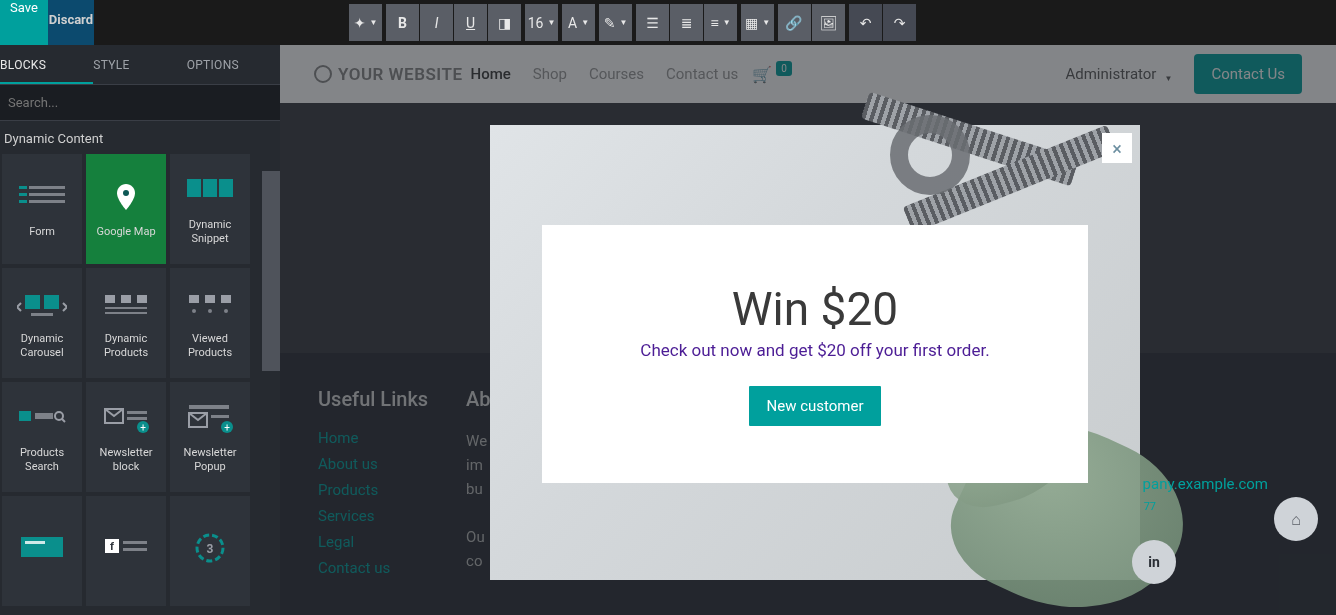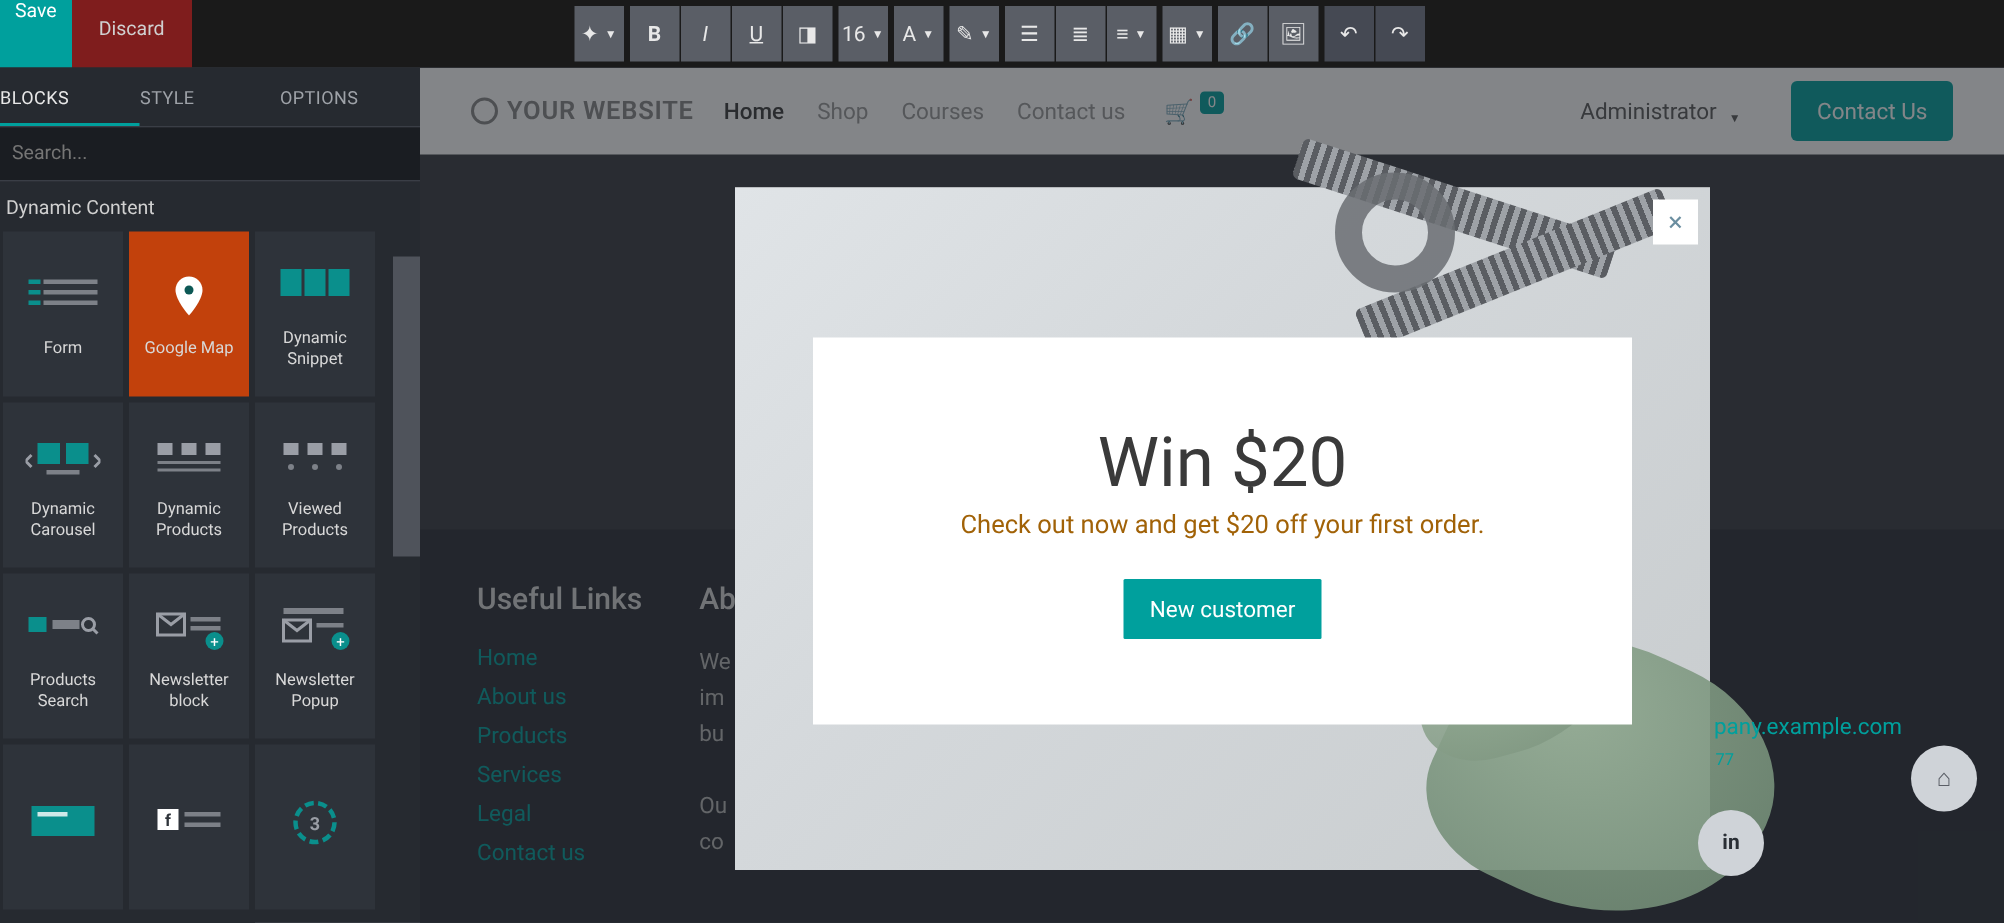--- a/index.html
+++ b/index.html
@@ -1,41 +1,41 @@
 <!DOCTYPE html>
 <html><head>
 <meta charset="utf-8">
 <style>
 *{box-sizing:border-box;margin:0;padding:0;font-family:-apple-system,BlinkMacSystemFont,"Segoe UI",Roboto,sans-serif}
 body{width:1336px;height:615px;overflow:hidden;background:#3d4149;position:relative}
 .topbar{display:flex;height:45px;background:#1a1a1a}
 .top-actions{display:flex}
 .btn-save{background:#00a09d;color:#fff;padding:0 10px;font-size:13px;cursor:pointer}
-.btn-discard{background:#7f1d1d;color:#d0d0d0;padding:12px 18px;font-size:13px;font-weight:400;cursor:pointer}
+.btn-discard{background:#0c4a6e;color:#d0d0d0;padding:12px 1px;font-size:13px;font-weight:700;cursor:pointer}
 .toolbar{display:flex;gap:4px;padding:4px 0 4px 8px;margin-left:247px}
 .tool-group{display:flex;gap:1px}
 .tool-btn{background:#5a5e66;border:none;color:#e8e8e8;min-width:33px;height:37px;display:flex;align-items:center;justify-content:center;font-size:14px;cursor:pointer;gap:2px}
 .tool-btn.dk{background:#454953}
 .caret{font-size:8px;margin-left:2px}
 .sidebar{position:absolute;left:0;top:45px;width:280px;height:570px;background:#262a30;color:#d0d0d0}
 .tabs{display:flex;height:40px;border-bottom:1px solid #3a3e46}
 .tab{flex:1;text-align:left;line-height:40px;font-size:12px;letter-spacing:.3px;cursor:pointer;color:#9ea2a8}
 .tab.active{color:#e8e8e8;border-bottom:2px solid #00a09d}
 .search-wrap{padding:0}
 .search-in{width:100%;background:#1a1d22;border:none;color:#c0c0c0;padding:10px 8px;font-size:13px;outline:none;border-bottom:1px solid #3a3e46}
 .panel{height:490px;overflow-y:auto;padding-right:4px}
 .section-title{padding:10px 4px 8px 4px;font-size:13px;color:#d0d0d0}
 .block-grid{display:grid;grid-template-columns:repeat(3,80px);gap:4px;padding:0 2px}
 .block-tile{background:#2e333a;height:110px;display:flex;flex-direction:column;align-items:center;justify-content:center;cursor:pointer;padding:4px}
-.block-tile.teal{background:#c2410c}
+.block-tile.teal{background:#15803d}
 .tile-ico{width:60px;height:40px;display:flex;align-items:center;justify-content:center;margin-bottom:6px}
 .tile-txt{font-size:11px;text-align:center;color:#d8d8d8;line-height:1.3}
 .scroll-ghost{position:absolute;right:0;top:126px;width:18px;height:200px;background:#4f535b}
 .content{position:absolute;left:280px;top:45px;right:0;bottom:0;background:#383b42}
-.site-header{height:58px;background:#fff;display:flex;align-items:center;padding:0 34px;gap:20px}
+.site-header{height:58px;background:#fff;display:flex;align-items:center;padding:0 34px;gap:8px}
 .logo{display:flex;align-items:center;gap:6px;color:#888;font-size:17px;font-weight:600;letter-spacing:.5px}
 .globe{width:18px;height:18px;border:2px solid #888;border-radius:50%}
 .nav{display:flex;gap:22px}
 .nav a{color:#9a9a9a;text-decoration:none;font-size:15px}
 .nav a.active{color:#3a3a3a;font-weight:500}
 .cart{display:flex;align-items:center;gap:4px;color:#8a8a8a;margin-left:6px}
 .cart-badge{background:#00a09d;color:#fff;font-size:10px;padding:2px 5px;border-radius:3px;position:relative;top:-6px}
 .spacer{flex:1}
 .admin{color:#5a5a5a;font-size:15px;display:flex;align-items:flex-end;gap:6px}
 .contact-btn{background:#00a09d;color:#fff;border:none;padding:11px 17px;border-radius:4px;font-size:15px;margin-left:14px}
@@ -51,21 +51,21 @@
 .leaf2{position:absolute;right:60px;bottom:80px;width:140px;height:110px;background:radial-gradient(ellipse at 30% 30%,#9bb39b,#788f7a);border-radius:50% 40% 60% 30%;transform:rotate(-15deg);opacity:.85}
 .ribbon{position:absolute;right:40px;top:-30px;width:280px;height:180px}
 .rib-b{position:absolute;width:220px;height:28px;background:repeating-linear-gradient(90deg,#5a5d62 0 4px,#9ea2a7 4px 8px);border-radius:4px}
 .rib-b.r1{top:30px;right:20px;transform:rotate(18deg)}
 .rib-b.r2{top:70px;right:-20px;transform:rotate(-22deg)}
 .rib-k{position:absolute;top:20px;right:130px;width:80px;height:80px;border:18px solid #6a6d72;border-radius:50%;opacity:.85}
 .pencil{position:absolute;top:150px;left:250px;width:120px;height:8px;background:#4a4d52;transform:rotate(25deg);border-radius:4px}
 .modal-close{position:absolute;top:8px;right:8px;width:30px;height:30px;background:#fff;color:#6b8ea0;font-size:18px;display:flex;align-items:center;justify-content:center;cursor:pointer;z-index:5}
 .modal-card{position:absolute;left:52px;top:100px;width:546px;height:258px;background:#fff;display:flex;flex-direction:column;align-items:center;justify-content:center;padding:20px}
 .modal-title{font-size:46px;color:#3a3a3a;font-weight:400;margin-bottom:4px}
-.modal-sub{font-size:17px;color:#a16207;margin-bottom:26px}
+.modal-sub{font-size:17px;color:#4c1d95;margin-bottom:26px}
 .modal-btn{background:#00a09d;color:#fff;border:none;padding:11px 17px;border-radius:1px;font-size:15px}
 .soc-circle{position:absolute;right:160px;top:540px;width:44px;height:44px;background:#cfd3d8;border-radius:50%;display:flex;align-items:center;justify-content:center;color:#2a2e35;font-weight:700;font-size:14px}
 .float-btn{position:absolute;right:18px;bottom:74px;width:44px;height:44px;background:#cfd3d8;border-radius:50%;display:flex;align-items:center;justify-content:center;color:#5a5e66;font-size:16px}
 svg{width:50px;height:34px}
 </style>
 </head>
 <body>
 
 <div class="topbar">
   <div class="top-actions">

